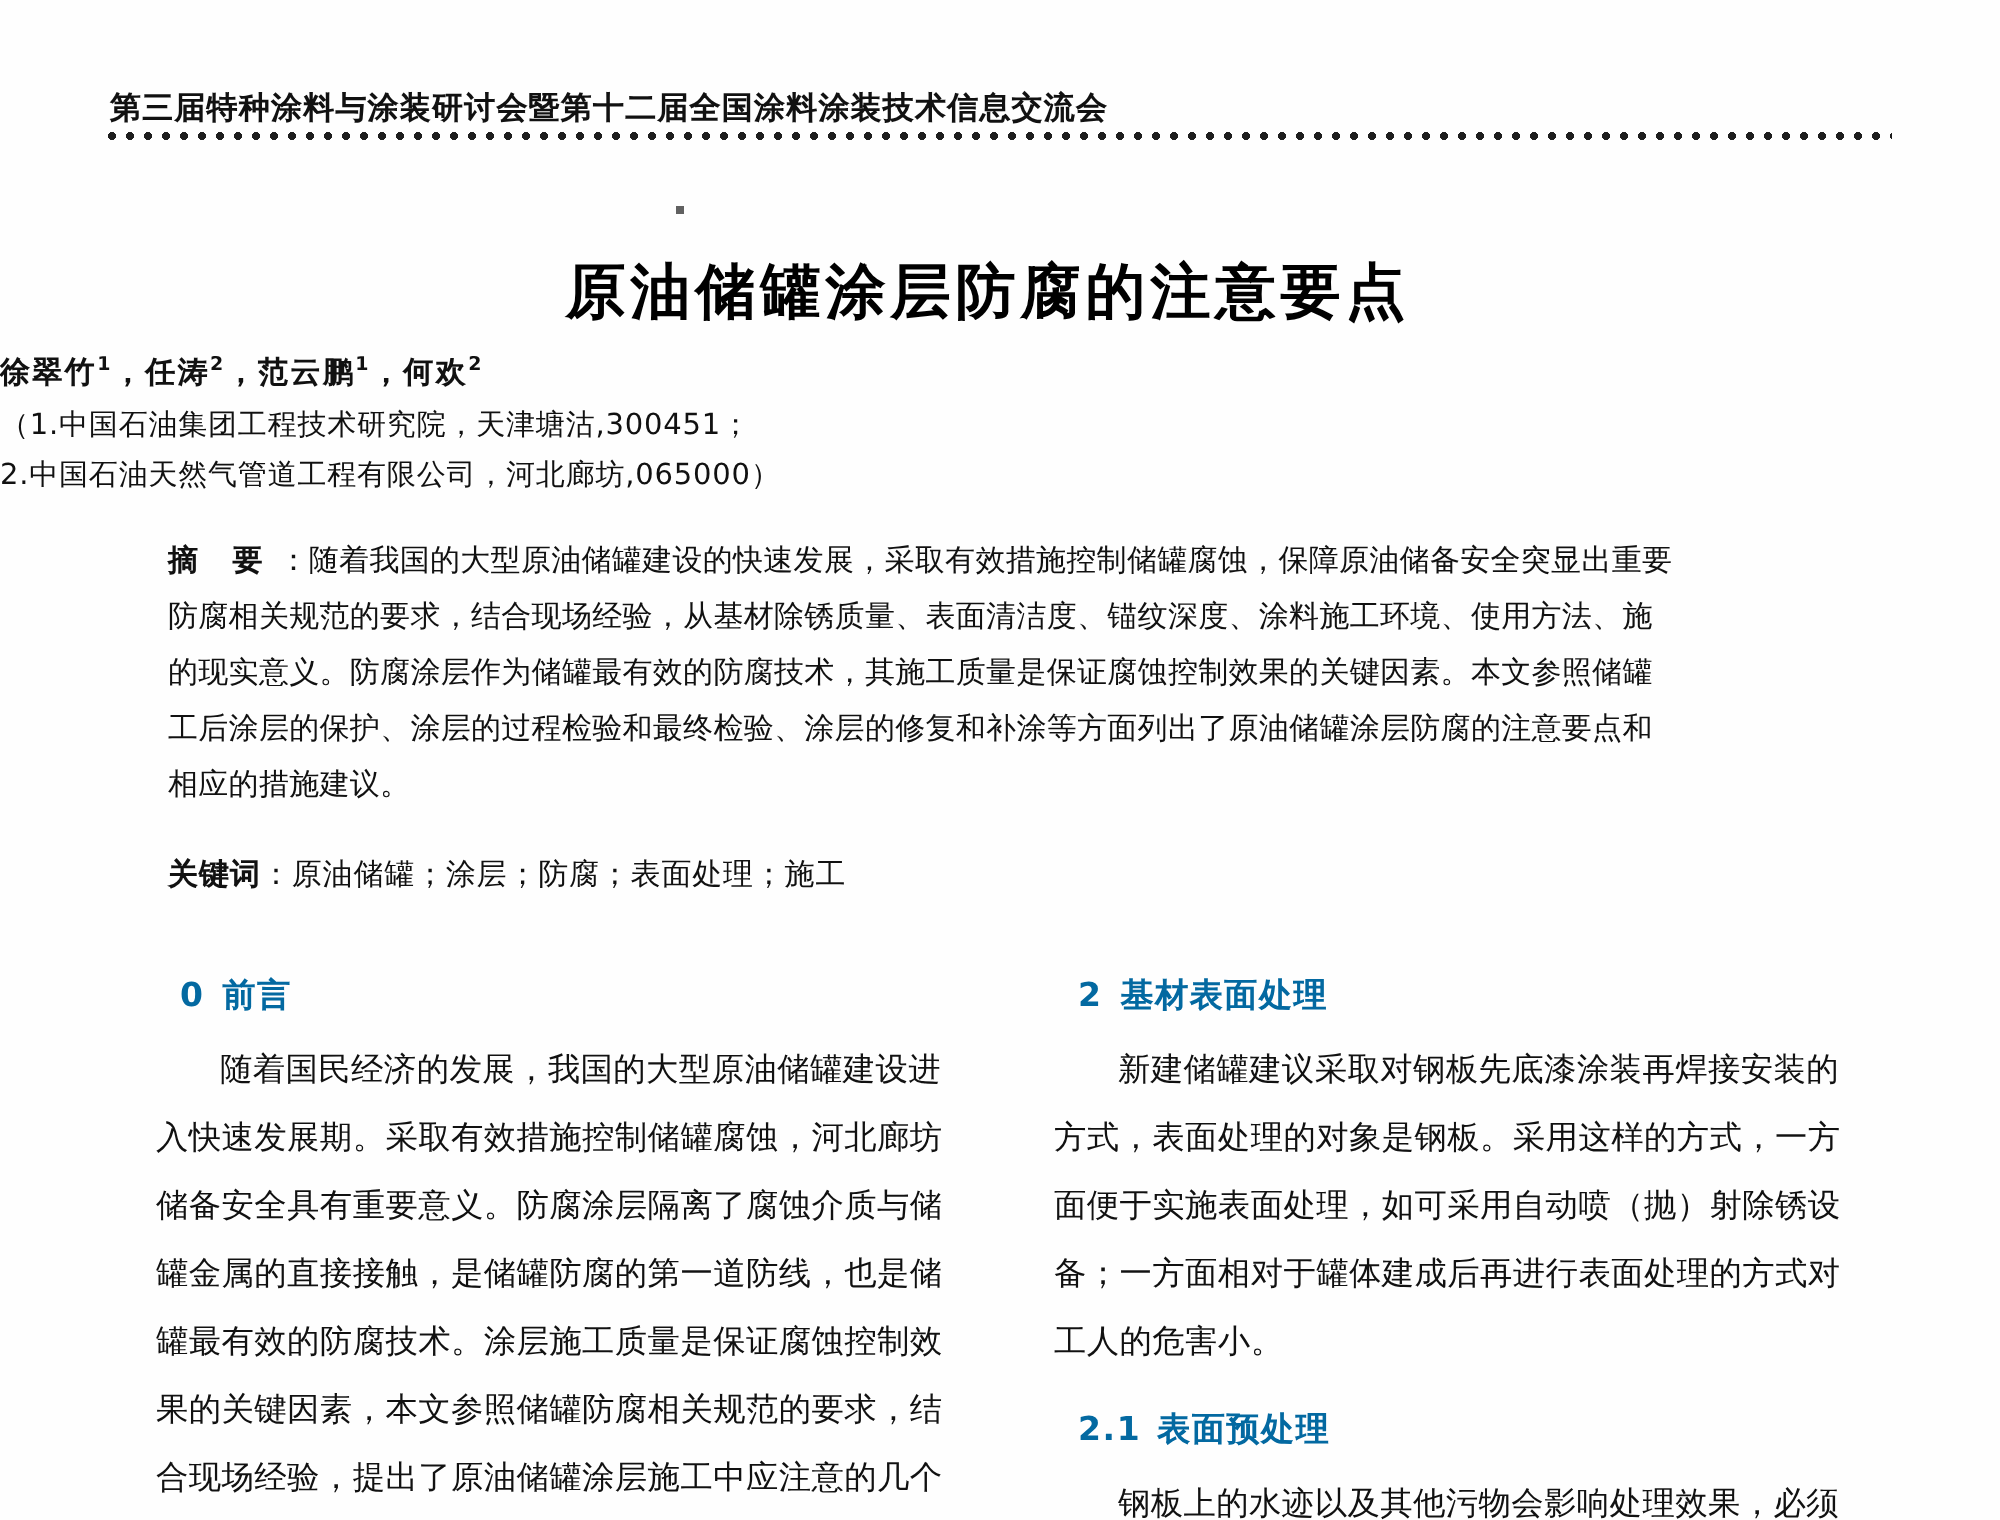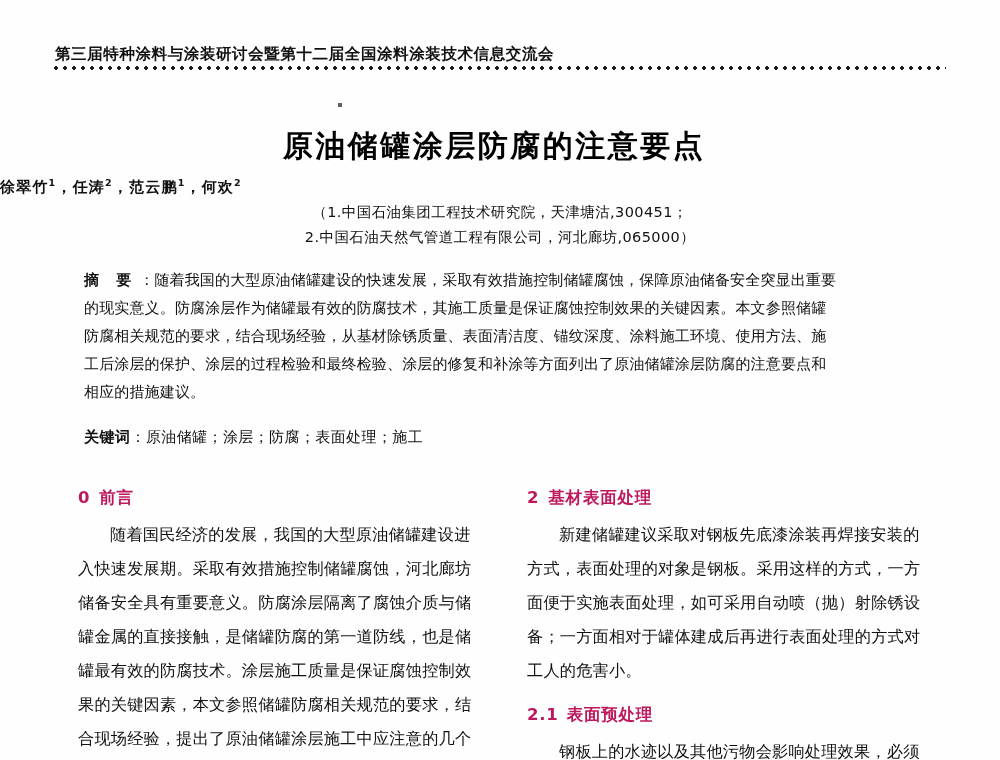--- a/index.html
+++ b/index.html
@@ -85,21 +85,21 @@
     font-weight: bold;
     letter-spacing: 1.2px;
     color: #111;
   }
   .authors sup { font-size: 9.5px; vertical-align: super; }
 
   .affil {
     position: absolute;
     left: 0;
     width: 1000px;
-    text-align: center;
+    text-align: left;
     font-size: 14.5px;
     letter-spacing: 0.4px;
     color: #111;
   }
   .affil.a1 { top: 203px; }
   .affil.a2 { top: 228px; }
 
   
   .abstract-block {
     position: absolute;
@@ -137,22 +137,22 @@
     top: 487px;
     width: 412px;
   }
   .col.left  { left: 78px; }
   .col.right { left: 527px; }
 
   .sec-head {
     font-size: 16.5px;
     font-weight: bold;
     letter-spacing: 0.8px;
-    color: #be185d;
-    margin: 0 0 9px 0;
+    color: #0369a1;
+    margin: 0 0 9px 12px;
     white-space: nowrap;
   }
   .sec-head .num { margin-right: 9px; }
   .sec-head.sub .num { margin-right: 8px; }
 
   .para {
     margin: 0 0 0 0;
   }
   .body-line {
     font-size: 16.2px;
@@ -179,22 +179,22 @@
 
   <div class="authors">
     <span>徐翠竹</span><sup>1</sup><span>，</span><span>任涛</span><sup>2</sup><span>，</span><span>范云鹏</span><sup>1</sup><span>，</span><span>何欢</span><sup>2</sup>
   </div>
 
   <div class="affil a1">（1.中国石油集团工程技术研究院，天津塘沽,300451；</div>
   <div class="affil a2">2.中国石油天然气管道工程有限公司，河北廊坊,065000）</div>
 
   <div class="abstract-block">
     <div class="abs-line"><span class="abs-label">摘 要</span><span>：</span><span>随着我国的大型原油储罐建设的快速发展，采取有效措施控制储罐腐蚀，保障原油储备安全突显出重要</span></div>
+    <div class="abs-line">防腐相关规范的要求，结合现场经验，从基材除锈质量、表面清洁度、锚纹深度、涂料施工环境、使用方法、施</div>
     <div class="abs-line">的现实意义。防腐涂层作为储罐最有效的防腐技术，其施工质量是保证腐蚀控制效果的关键因素。本文参照储罐</div>
-    <div class="abs-line">防腐相关规范的要求，结合现场经验，从基材除锈质量、表面清洁度、锚纹深度、涂料施工环境、使用方法、施</div>
     <div class="abs-line">工后涂层的保护、涂层的过程检验和最终检验、涂层的修复和补涂等方面列出了原油储罐涂层防腐的注意要点和</div>
     <div class="abs-line">相应的措施建议。</div>
   </div>
 
   <div class="keywords">
     <span class="kw-label">关键词</span><span>：</span><span>原油储罐；涂层；防腐；表面处理；施工</span>
   </div>
 
   <div class="col left">
     <div class="sec-head">

